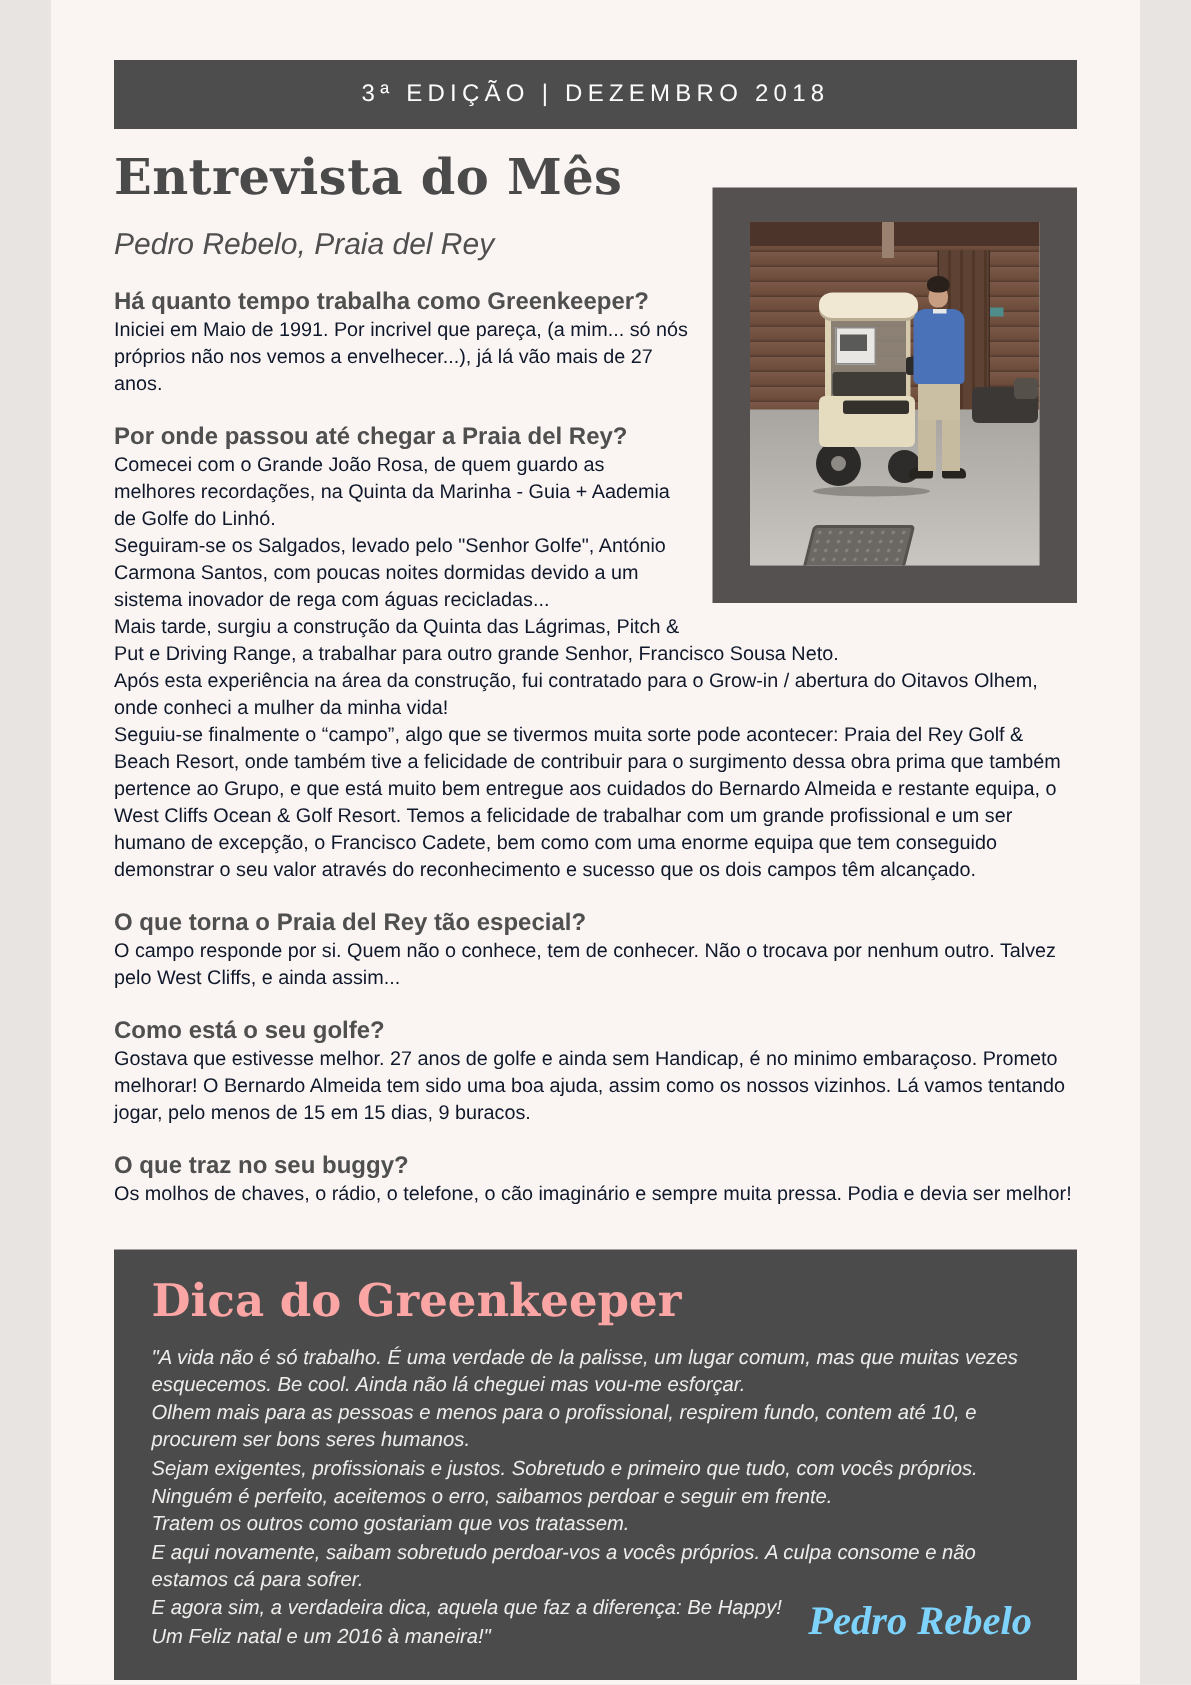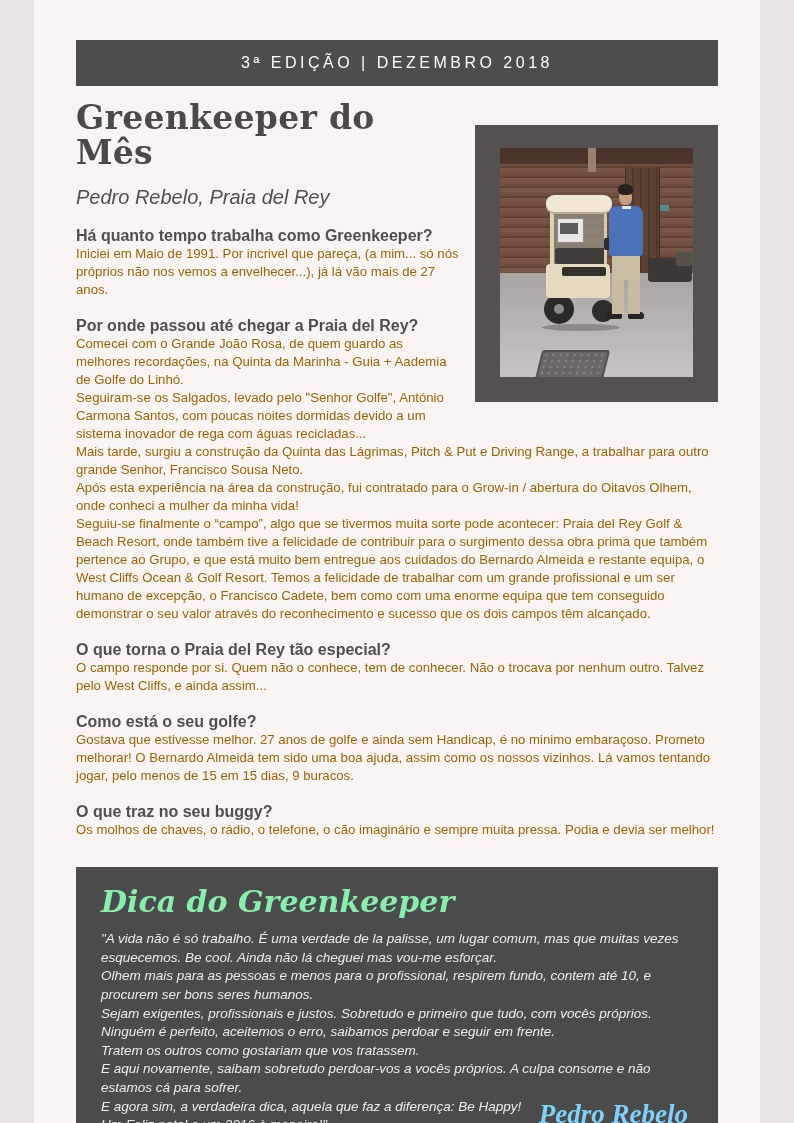--- a/index.html
+++ b/index.html
@@ -61,29 +61,29 @@
   .person-sweater{ left:109px; top:58px; width:34px; height:50px; background:#4a72b8; border-radius:8px 8px 3px 3px; }
   .person-collar{ left:122px; top:58px; width:9px; height:3px; background:#e8e8e8; }
   .person-radio{ left:104px; top:90px; width:8px; height:12px; background:#2e2c2a; border-radius:2px; }
   .person-hip{ left:112px; top:106px; width:28px; height:26px; background:#cabfa2; }
   .person-leg-left{ left:112px; top:128px; width:12px; height:38px; background:#c6bb9e; }
   .person-leg-right{ left:128px; top:128px; width:12px; height:38px; background:#c6bb9e; }
   .person-shoe-left{ left:106px; top:164px; width:16px; height:7px; background:#27241f; border-radius:4px 2px 2px 2px; }
   .person-shoe-right{ left:128px; top:164px; width:16px; height:7px; background:#27241f; border-radius:2px 4px 2px 2px; }
   
   .qa .q{ font-size:16px; font-weight:bold; color:#4f4f4f; margin:18px 0 0; line-height:18px; }
-  .qa .a{ font-size:13.2px; color:#a16207; margin:0; line-height:18px; }
+  .qa .a{ font-size:13.2px; color:#0f172a; margin:0; line-height:18px; }
   
   .tipbox{
     clear:both; position:relative; margin:28px 0 0; height:287px; box-sizing:border-box;
     background:#4b4b4b; padding:16px 34px 28px 25px; overflow:hidden;
   }
   .tip-title{
-    font-family:"DejaVu Serif",serif; font-style:italic; font-weight:bold;
-    color:#86efac; font-size:30px; margin:2px 0 12px; line-height:1.1;
+    font-family:"DejaVu Serif",serif; font-weight:bold;
+    color:#fca5a5; font-size:30px; margin:2px 0 12px; line-height:1.1;
   }
   .tip-line{ font-style:italic; color:#efedeb; font-size:13.5px; line-height:18.6px; margin:0; }
   .signature{
     position:absolute; right:30px; bottom:24px;
     font-family:Liberation Serif, serif; font-style:italic; font-weight:bold;
     color:#7dd3fc; font-size:27px;
   }
   .footer{ text-align:center; margin-top:11px; font-size:13.5px; color:#6e6e6e; }
 </style>
 </head>
@@ -129,21 +129,21 @@
         <div class="person-leg-right"></div>
         <div class="person-hip"></div>
         <div class="person-radio"></div>
         <div class="person-sweater"></div>
         <div class="person-collar"></div>
         <div class="person-face"></div>
         <div class="person-hair"></div>
       </div>
     </div>
 
-    <h1 class="title">Greenkeeper do Mês</h1>
+    <h1 class="title">Entrevista do Mês</h1>
     <div class="subtitle">Pedro Rebelo, Praia del Rey</div>
 
     <section class="qa">
       <h3 class="q">Há quanto tempo trabalha como Greenkeeper?</h3>
       <p class="a">Iniciei em Maio de 1991. Por incrivel que pareça, (a mim... só nós próprios não nos vemos a envelhecer...), já lá vão mais de 27 anos.</p>
     </section>
 
     <section class="qa">
       <h3 class="q">Por onde passou até chegar a Praia del Rey?</h3>
       <p class="a">Comecei com o Grande João Rosa, de quem guardo as melhores recordações, na Quinta da Marinha - Guia + Aademia de Golfe do Linhó.</p>

